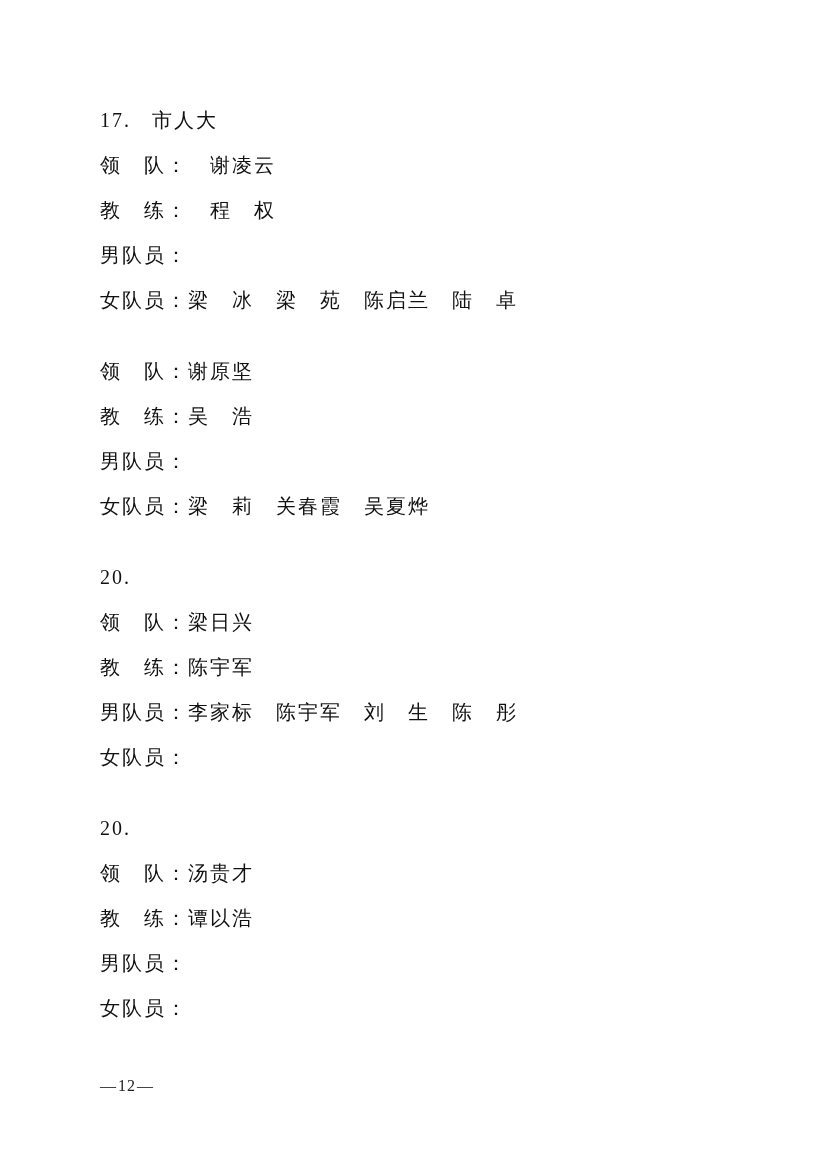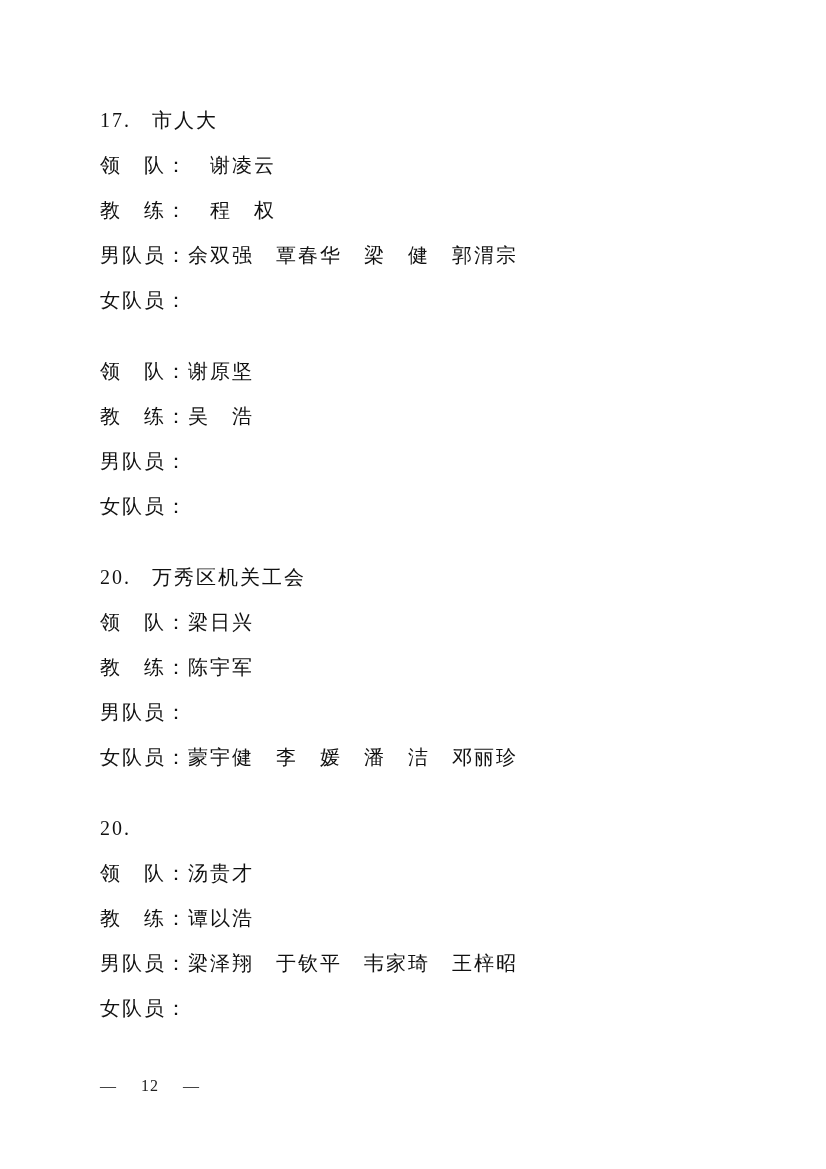--- a/index.html
+++ b/index.html
@@ -28,21 +28,21 @@
     position: absolute;
     left: 100px; top: 1073px;
     font-size: 16px;
     letter-spacing: 1px;
     color: #222222;
     display: flex;
     align-items: center;
     height: 25px;
     white-space: pre;
   }
-  .footer .pgnum { margin: 0 24px; }
+  .footer .pgnum { margin: 0 1px; }
 </style>
 </head>
 <body>
 
 <div class="page">
   <div class="content">
 
     <div class="section">
       <div class="line title">
         <span class="num">17.</span>
@@ -51,81 +51,80 @@
       <div class="line">
         <span>领　队：</span>
         <span>　谢凌云</span>
       </div>
       <div class="line">
         <span>教　练：</span>
         <span>　程　权</span>
       </div>
       <div class="line">
         <span>男队员：</span>
-        <span>余双强　覃春华　梁　健　郭渭宗</span>
       </div>
       <div class="line">
         <span>女队员：</span>
+        <span>梁　冰　梁　苑　陈启兰　陆　卓</span>
       </div>
     </div>
 
     <div class="section">
       <div class="line">
         <span>领　队：</span>
         <span>谢原坚</span>
       </div>
       <div class="line">
         <span>教　练：</span>
         <span>吴　浩</span>
       </div>
       <div class="line">
         <span>男队员：</span>
       </div>
       <div class="line">
         <span>女队员：</span>
+        <span>梁　莉　关春霞　吴夏烨</span>
       </div>
     </div>
 
     <div class="section">
       <div class="line title">
         <span class="num">20.</span>
-        <span>万秀区机关工会</span>
       </div>
       <div class="line">
         <span>领　队：</span>
         <span>梁日兴</span>
       </div>
       <div class="line">
         <span>教　练：</span>
         <span>陈宇军</span>
       </div>
       <div class="line">
         <span>男队员：</span>
+        <span>李家标　陈宇军　刘　生　陈　彤</span>
       </div>
       <div class="line">
         <span>女队员：</span>
-        <span>蒙宇健　李　媛　潘　洁　邓丽珍</span>
       </div>
     </div>
 
     <div class="section">
       <div class="line title">
         <span class="num">20.</span>
       </div>
       <div class="line">
         <span>领　队：</span>
         <span>汤贵才</span>
       </div>
       <div class="line">
         <span>教　练：</span>
         <span>谭以浩</span>
       </div>
       <div class="line">
         <span>男队员：</span>
-        <span>梁泽翔　于钦平　韦家琦　王梓昭</span>
       </div>
       <div class="line">
         <span>女队员：</span>
       </div>
     </div>
 
   </div>
 
   <div class="footer">
     <span>—</span>

